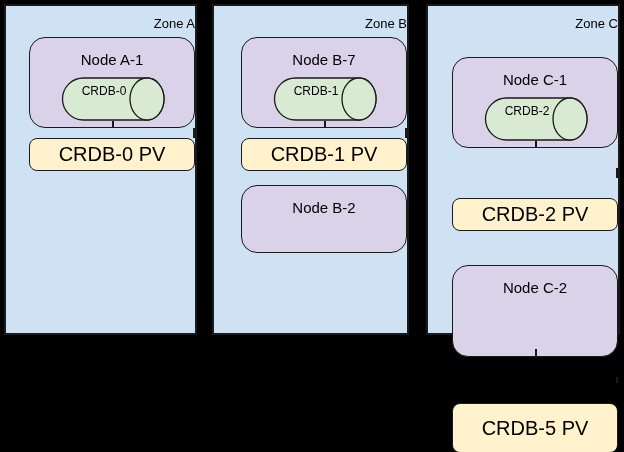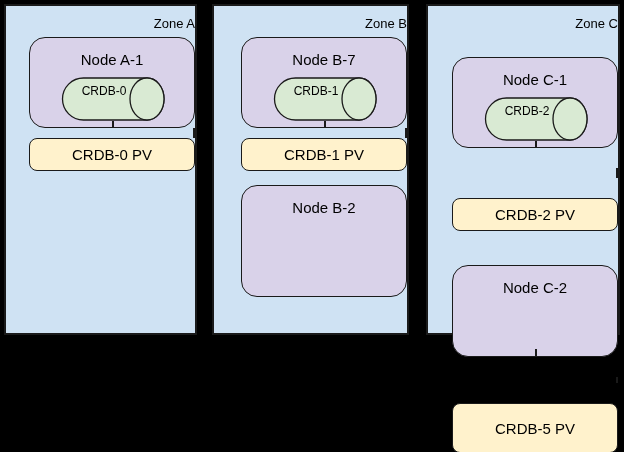--- a/index.html
+++ b/index.html
@@ -44,21 +44,21 @@
   .node {
     width:166px;
     height:91px;
     margin-top:5px;
     background: var(--node-fill);
     border:1px solid var(--border);
     border-radius:16px;
     position:relative;
     flex-shrink:0;
   }
-  .node-2 { margin-top:14px; height:112px; }
+  .node-2 { margin-top:14px; height:68px; }
   .node-c2 { margin-top:14px; height:92px; }
   .node-label {
     text-align:center;
     margin-top:13px;
     font-size:15px;
     line-height:17px;
   }
   .cyl {
     position:absolute;
     left:31px;
@@ -93,21 +93,21 @@
   .connector-short { height:6px; }
   .pv {
     width:166px;
     height:33px;
     background: var(--pv-fill);
     border:1px solid var(--border);
     border-radius:8px;
     display:flex;
     align-items:center;
     justify-content:center;
-    font-size:15px;
+    font-size:20px;
     flex-shrink:0;
   }
   .pv-tall { height:50px; }
 </style>
 </head>
 <body>
 
 <section class="zone zone-a">
   <div class="zone-label">Zone A</div>
 

